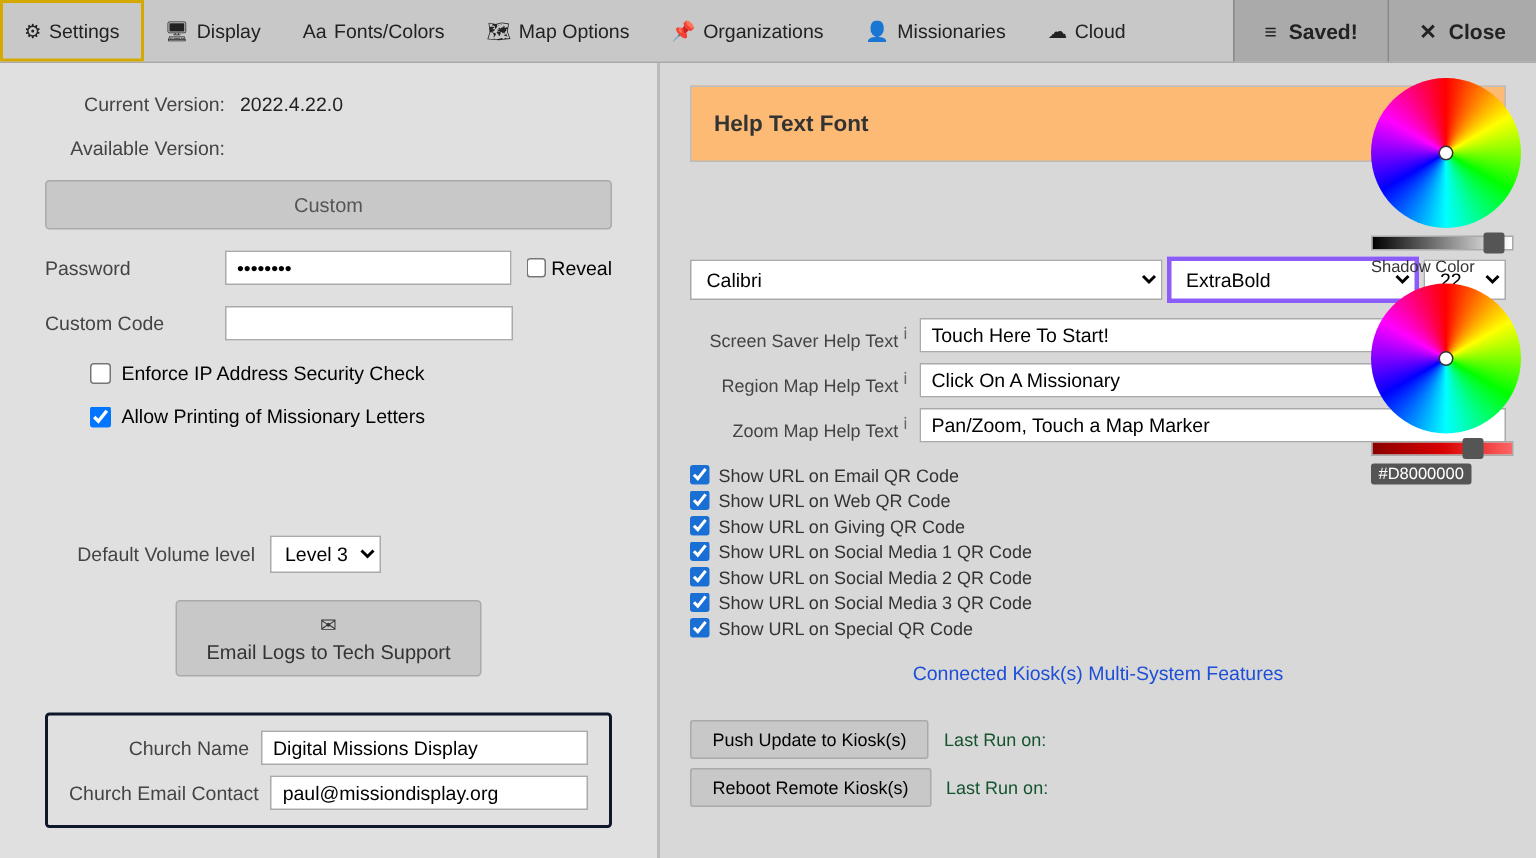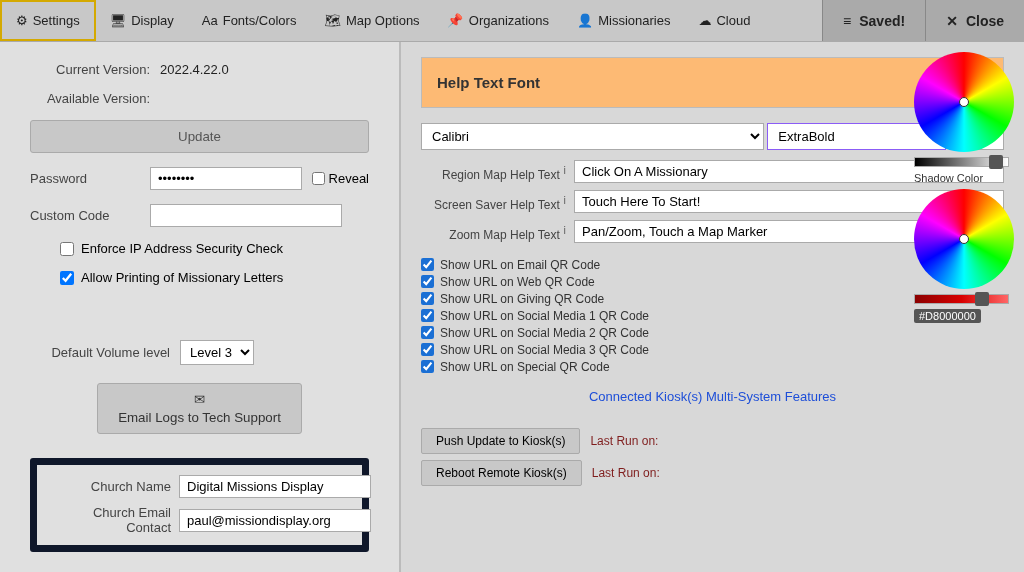--- a/index.html
+++ b/index.html
@@ -36,21 +36,21 @@
       background: #aaa; padding: 0 20px; height: 100%;
       font-size: 14px; font-weight: bold; color: #222;
       border-left: 1px solid #888; cursor: pointer;
     }
 
     
     .main-content {
       display: flex; height: calc(572px - 42px);
     }
     .left-panel {
-      width: 401px; background: #e0e0e0;
+      width: 440px; background: #e0e0e0;
       border-right: 2px solid #bbb;
       padding: 20px 30px;
       display: flex; flex-direction: column; gap: 14px;
       overflow-y: auto;
     }
     .right-panel {
       flex: 1; background: #d8d8d8;
       padding: 15px 20px;
       display: flex; flex-direction: column; gap: 10px;
       position: relative;
@@ -98,21 +98,21 @@
 
     .email-btn {
       display: flex; flex-direction: column; align-items: center; gap: 3px;
       background: #c8c8c8; border: 1px solid #aaa;
       padding: 8px 20px; cursor: pointer; border-radius: 3px;
       color: #333; margin-top: 4px;
     }
 
     
     .church-box {
-      border: 7px solid #0f172a;
+      border: 2px solid #0f172a;
       border-radius: 3px;
       padding: 10px 14px;
       display: flex; flex-direction: column; gap: 7px;
       margin-top: 10px;
     }
     .church-row {
       display: flex; align-items: center; gap: 8px;
     }
     .church-label { min-width: 120px; text-align: right; color: #444; font-size: 13px; }
     .church-input {
@@ -121,28 +121,28 @@
     }
 
     
     .help-text-box {
       background: #fdba74; border: 1px solid #bbb;
       padding: 16px 15px; text-align: left;
       font-size: 15px; font-weight: bold; color: #333;
       margin-bottom: 5px;
     }
     .font-controls {
-      display: flex; align-items: center; gap: 3px;
+      display: flex; align-items: center; gap: 3px; margin-top: 48px;
     }
     .font-select {
       border: 1px solid #aaa; background: white;
       padding: 4px 6px; font-size: 13px; flex: 2;
     }
     .style-select {
-      border: 1px solid #8b5cf6; background: white;
+      border: 3px solid #8b5cf6; background: white;
       padding: 4px 6px; font-size: 13px; flex: 1;
     }
     .size-select {
       border: 1px solid #aaa; background: white;
       padding: 4px 6px; font-size: 13px; width: 55px;
     }
 
     .help-text-rows {
       display: flex; flex-direction: column; gap: 7px;
     }
@@ -175,21 +175,21 @@
       font-size: 13px; color: #1d4ed8; margin-bottom: 24px; text-align: center;
     }
     .kiosk-row {
       display: flex; align-items: center; gap: 10px; margin-bottom: 6px;
     }
     .kiosk-btn {
       background: #c8c8c8; border: 1px solid #aaa;
       padding: 5px 14px; font-size: 12px; cursor: pointer;
       min-width: 155px; text-align: center; border-radius: 2px;
     }
-    .last-run { font-size: 12px; color: #7f1d1d; }
+    .last-run { font-size: 12px; color: #14532d; }
 
     
     .color-wheel-container {
       position: absolute; right: 10px; top: 10px;
       display: flex; flex-direction: column; align-items: flex-start; gap: 5px;
     }
     .color-wheel {
       width: 100px; height: 100px; border-radius: 50%;
       background: conic-gradient(
         hsl(0,100%,50%), hsl(30,100%,50%), hsl(60,100%,50%),
@@ -283,21 +283,21 @@
     <div class="info-row">
       <span class="info-label">Current Version:</span>
       <span class="info-value">2022.4.22.0</span>
     </div>
 
     <div class="info-row">
       <span class="info-label">Available Version:</span>
       <span class="info-value"></span>
     </div>
 
-    <button class="update-btn">Update</button>
+    <button class="update-btn">Custom</button>
 
     <div class="form-row">
       <span class="form-label">Password</span>
       <input class="form-input" type="password" value="changeme" style="">
       <label class="reveal-check">
         <input type="checkbox" style="">
         <span>Reveal</span>
       </label>
     </div>
 
@@ -386,31 +386,31 @@
         <option>20</option>
         <option selected="">22</option>
         <option>24</option>
         <option>26</option>
       </select>
     </div>
 
     <div class="help-text-rows">
       <div class="help-text-row">
         <span class="help-text-label">
+          <span>Screen Saver Help Text</span>
+          <sup class="help-info-icon">ℹ</sup>
+        </span>
+        <input class="help-text-input" type="text" value="Touch Here To Start!" style="">
+      </div>
+      <div class="help-text-row">
+        <span class="help-text-label">
           <span>Region Map Help Text</span>
           <sup class="help-info-icon">ℹ</sup>
         </span>
         <input class="help-text-input" type="text" value="Click On A Missionary" style="">
-      </div>
-      <div class="help-text-row">
-        <span class="help-text-label">
-          <span>Screen Saver Help Text</span>
-          <sup class="help-info-icon">ℹ</sup>
-        </span>
-        <input class="help-text-input" type="text" value="Touch Here To Start!" style="">
       </div>
       <div class="help-text-row">
         <span class="help-text-label">
           <span>Zoom Map Help Text</span>
           <sup class="help-info-icon">ℹ</sup>
         </span>
         <input class="help-text-input" type="text" value="Pan/Zoom, Touch a Map Marker" style="">
       </div>
     </div>
 

